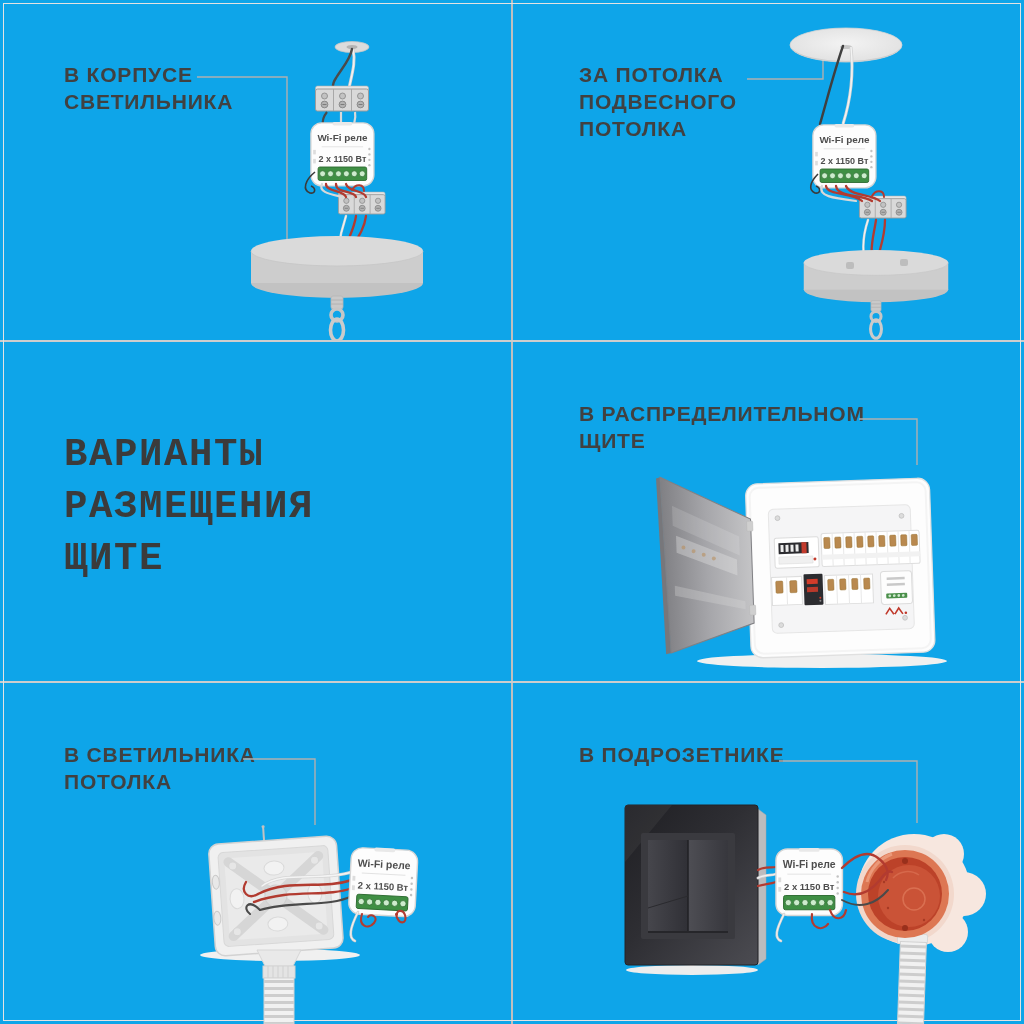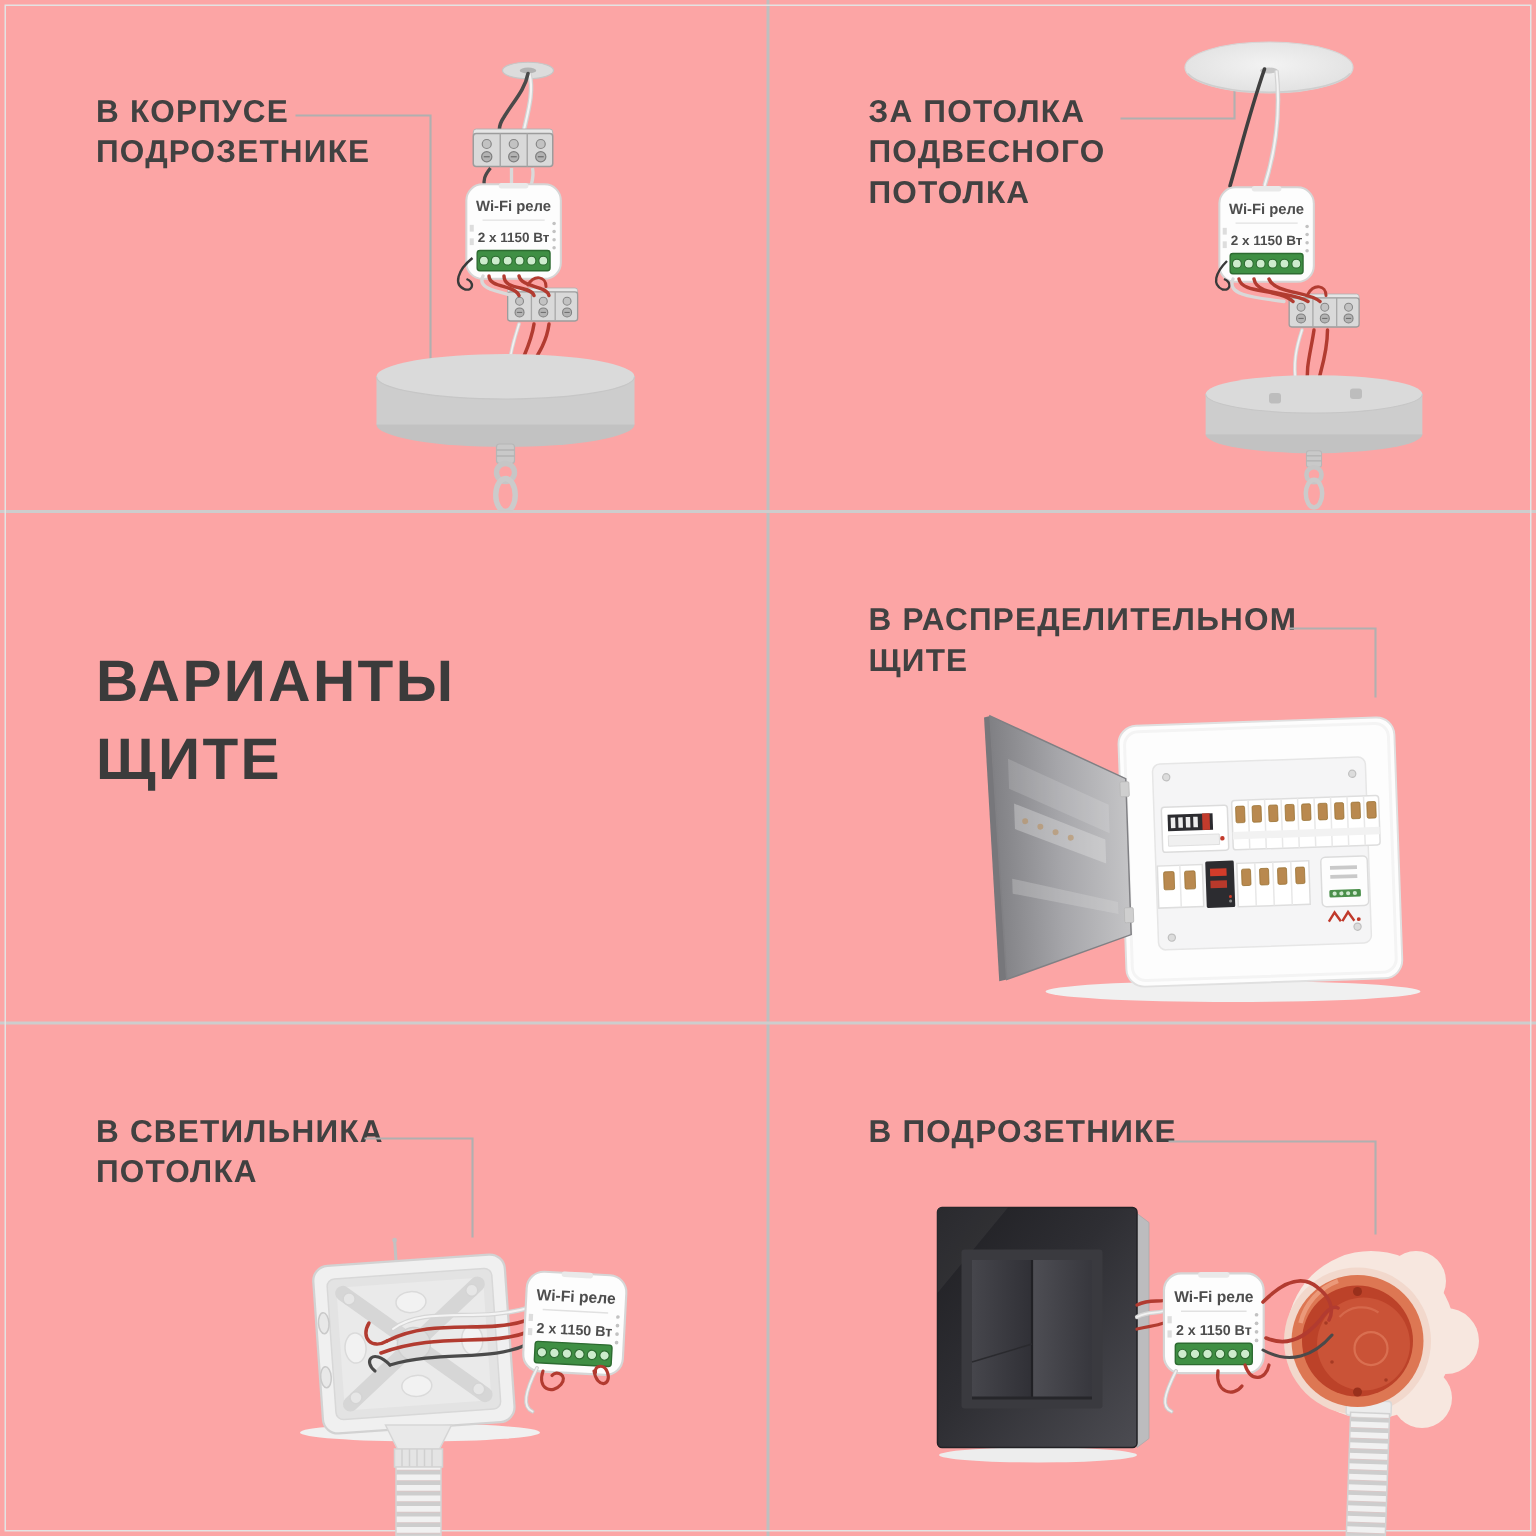--- a/index.html
+++ b/index.html
@@ -1,33 +1,33 @@
 <!DOCTYPE html>
 <html><head>
 <meta charset="utf-8">
 <style>
   html,body{margin:0;padding:0;background:#ffffff;}
   #canvas{
-    position:relative;width:1024px;height:1024px;background:#fca5a5;overflow:hidden;
+    position:relative;width:1024px;height:1024px;background:#0ea5e9;overflow:hidden;
     font-family:"Liberation Sans","DejaVu Sans",sans-serif;
   }
   .frame{position:absolute;inset:3px;border:1px solid #e3e3e3;pointer-events:none;}
   .grid-v{position:absolute;top:0;left:511px;width:2px;height:1024px;background:#bfbfbf;}
   .grid-h{position:absolute;left:0;width:1024px;height:2px;background:#cdcdcd;}
   .cell-svg{position:absolute;display:block;}
   .cell-label{
     position:absolute;font-size:21px;font-weight:700;color:#414141;
     letter-spacing:0.8px;line-height:27px;white-space:nowrap;
   }
   .lbl-line{display:block;}
   .page-title{
     position:absolute;left:64px;top:429px;font-size:39px;font-weight:600;
     color:#3b3b3b;letter-spacing:1.6px;line-height:52px;white-space:nowrap;
   }
-  .title-line{display:block;}
+  .title-line{display:block;font-family:Liberation Mono, monospace;}
   svg text{font-family:"Liberation Sans","DejaVu Sans",sans-serif;}
   .svgdefs{position:absolute;width:0;height:0;}
 </style>
 </head>
 <body>
 
 <div id="canvas">
 
   <svg class="svgdefs" aria-hidden="true">
     <defs>
@@ -109,21 +109,21 @@
     </defs>
   </svg>
 
   <div class="grid-v"></div>
   <div class="grid-h" style="top:340px"></div>
   <div class="grid-h" style="top:681px"></div>
   <div class="frame"></div>
 
   <div class="cell-label" style="left:64px;top:61px">
     <span class="lbl-line">В КОРПУСЕ</span>
-    <span class="lbl-line">ПОДРОЗЕТНИКЕ</span>
+    <span class="lbl-line">СВЕТИЛЬНИКА</span>
   </div>
   <svg class="cell-svg" style="left:0;top:0" width="512" height="341" viewBox="0 0 512 341">
     <path d="M197 77 H287 V243" fill="none" stroke="#b0b0b0" stroke-width="1.4"></path>
     <g>
       <ellipse cx="352" cy="47" rx="17" ry="5.5" fill="#dcdcdc" stroke="#c6c6c6" stroke-width="0.8"></ellipse>
       <ellipse cx="352" cy="47" rx="5.5" ry="2" fill="#b3b3b3"></ellipse>
     </g>
     <g>
       <path d="M353 49 C356 62 352 74 349 88" fill="none" stroke="#d3d3d3" stroke-width="3"></path>
       <path d="M353 49 C356 62 352 74 349 88" fill="none" stroke="#f3f3f3" stroke-width="1.4"></path>
@@ -187,20 +187,21 @@
       <path d="M364 220 C362 234 358 246 360 258" fill="none" stroke="#b23b30" stroke-width="2.3"></path>
       <path d="M373 220 C373 236 368 248 366 258" fill="none" stroke="#b23b30" stroke-width="2.3"></path>
     </g>
     <use href="#canopy" transform="translate(364,256) scale(0.84)"></use>
     <rect x="334" y="262" width="8" height="7" rx="2" fill="#bdbdbd"></rect>
     <rect x="388" y="259" width="8" height="7" rx="2" fill="#bdbdbd"></rect>
   </svg>
 
   <div class="page-title">
     <span class="title-line">ВАРИАНТЫ</span>
+    <span class="title-line">РАЗМЕЩЕНИЯ</span>
     <span class="title-line">ЩИТЕ</span>
   </div>
 
   <div class="cell-label" style="left:579px;top:400px">
     <span class="lbl-line">В РАСПРЕДЕЛИТЕЛЬНОМ</span>
     <span class="lbl-line">ЩИТЕ</span>
   </div>
   <svg class="cell-svg" style="left:512px;top:341px" width="512" height="341" viewBox="0 0 512 341">
     <path d="M347 78 H405 V124" fill="none" stroke="#b0b0b0" stroke-width="1.4"></path>
     <ellipse cx="310" cy="320" rx="125" ry="7" fill="#f0f0f0"></ellipse>

